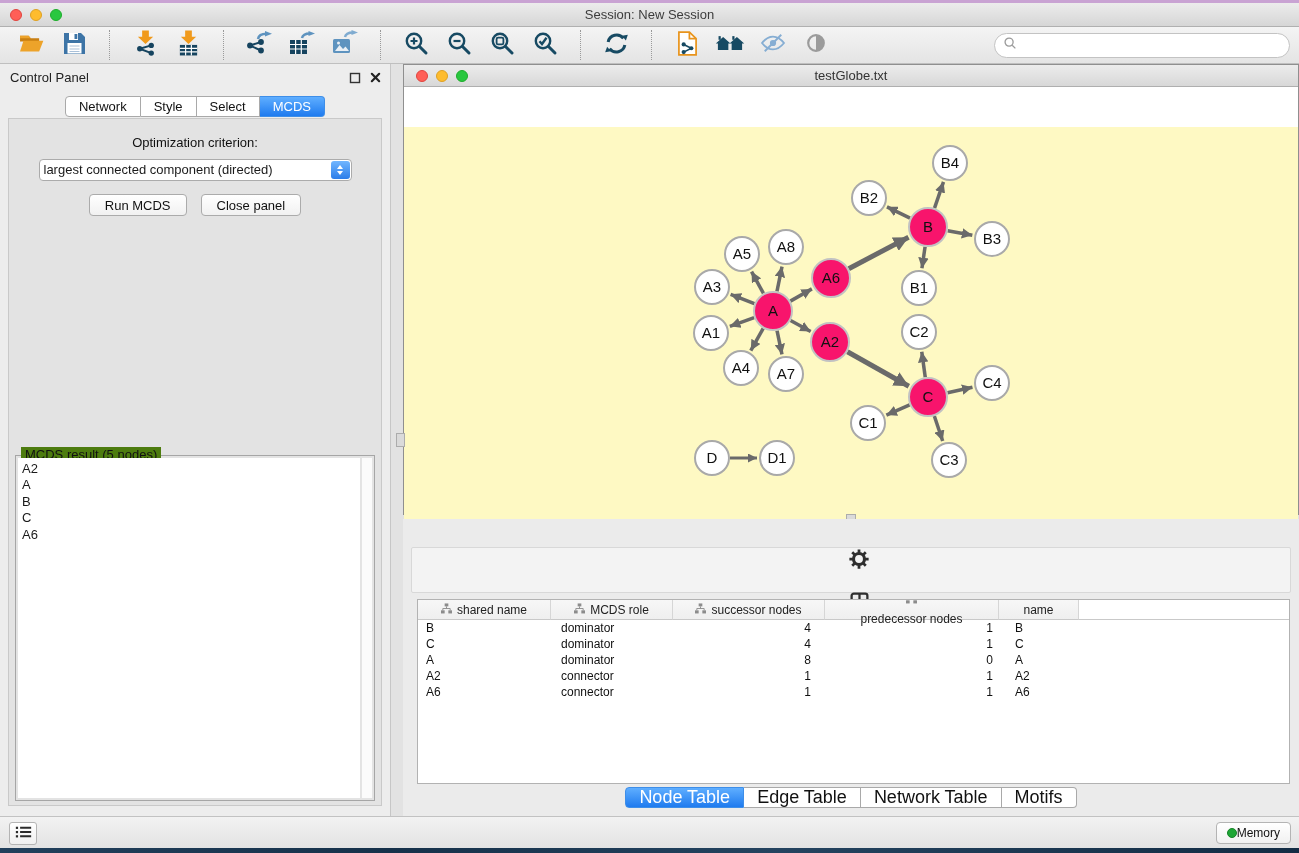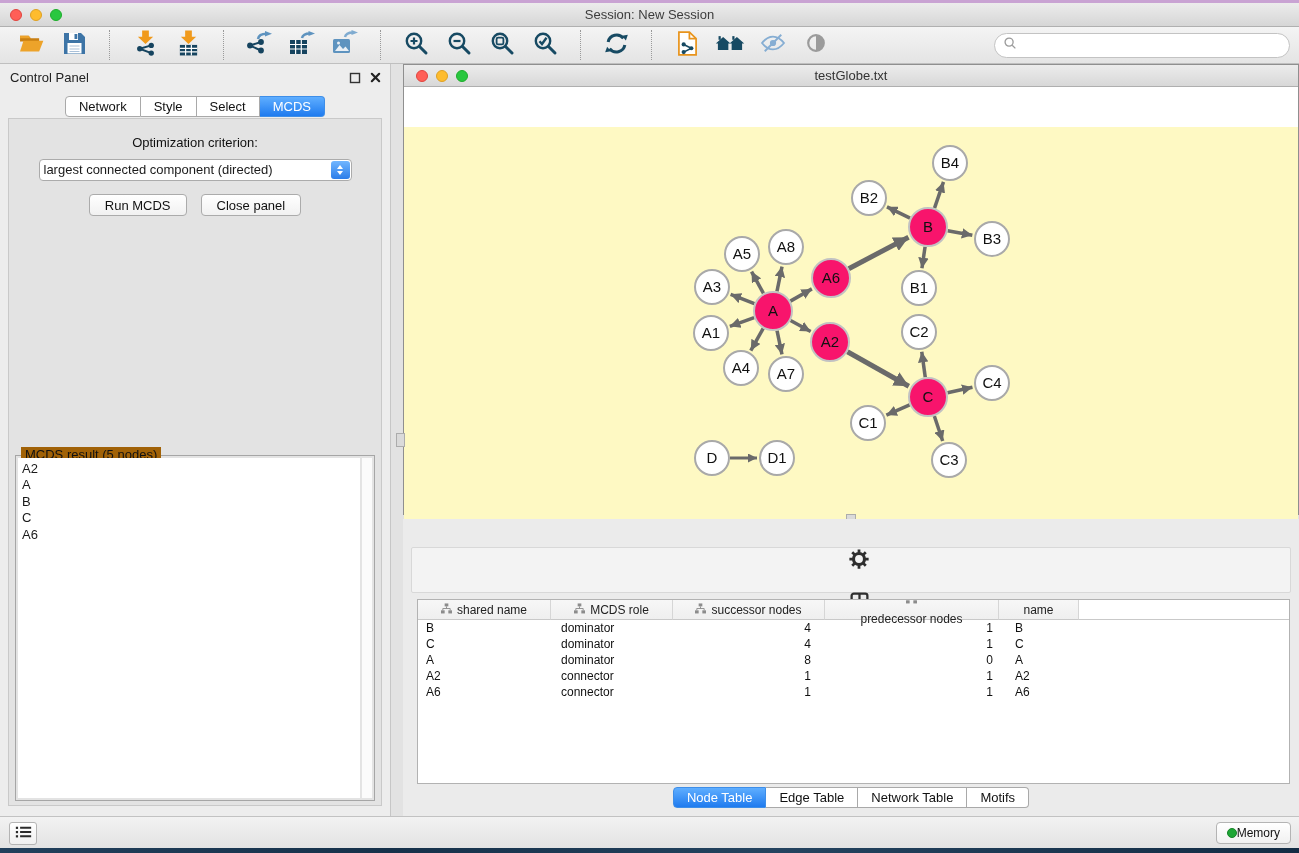--- a/index.html
+++ b/index.html
@@ -53,21 +53,21 @@
                       background:linear-gradient(#71B6FF,#2B7DE9); display:flex; flex-direction:column;
                       align-items:center; justify-content:center; gap:2px; }
   .chev { width:0; height:0; border-left:3.5px solid transparent; border-right:3.5px solid transparent; }
   .chev.up { border-bottom:4px solid #fff; }
   .chev.down { border-top:4px solid #fff; }
   .btn-row { display:flex; justify-content:center; gap:14px; margin-top:13px; }
   .mac-btn { height:22px; padding:0 15px; background:linear-gradient(#FFFFFF,#F1F1F1);
              border:1px solid #ABABAB; border-radius:4px; font-size:13px; font-family:inherit; color:#111; }
 
   .groupbox { position:absolute; left:6px; right:6px; top:336px; bottom:4px; border:1px solid #A6A6A6; }
-  .groupbox-legend { position:absolute; top:-9px; left:5px; background:#a16207; padding:0 4px; font-size:13px; color:#111; }
+  .groupbox-legend { position:absolute; top:-9px; left:5px; background:#4d7c0f; padding:0 4px; font-size:13px; color:#111; }
   .result-list { position:absolute; left:2px; right:14px; top:2px; bottom:2px; background:#fff; }
   .result-scroll { position:absolute; right:2px; top:2px; bottom:2px; width:11px; background:#FBFBFB;
                    border-left:1px solid #E4E4E4; }
   .result-item { font-size:13px; line-height:16.4px; padding-left:4px; }
   .result-list .result-item:first-child { padding-top:3px; }
 
   
   .network-window { position:absolute; left:403px; top:64px; width:896px; height:451px;
                     border:1px solid #8F8F8F; background:#fff; }
   .nw-titlebar { position:relative; height:22px; background:linear-gradient(#ECECEC,#D8D8D8);
@@ -91,21 +91,21 @@
                 border:1px solid #B2B2B2; overflow:hidden; }
   .thead { display:flex; height:20px; }
   .th { display:flex; align-items:center; justify-content:center; gap:5px; font-size:12px; color:#222;
         background:linear-gradient(#F7F7F7,#EFEFEF); border-right:1px solid #D6D6D6;
         border-bottom:1px solid #C9C9C9; height:20px; }
   .th-fill { flex:1; background:#fff; border-bottom:1px solid #C9C9C9; }
   .tr { display:flex; height:16px; align-items:center; font-size:12px; color:#111; }
   .td { height:16px; line-height:16px; white-space:nowrap; overflow:hidden; }
 
   .tp-tabs { position:absolute; left:0; right:0; top:268px; display:flex; justify-content:center; }
-  .tp-tabs .seg { font-size:13px; height:21px; line-height:19px; }
+  .tp-tabs .seg { font-size:18px; height:21px; line-height:19px; }
 
   
   .status-bar { position:absolute; left:0; top:816px; width:1299px; height:32px;
                 background:linear-gradient(#F2F2F2,#E3E3E3); border-top:1px solid #C2C2C2; }
   .list-btn { position:absolute; left:9px; top:5px; width:28px; height:23px; background:linear-gradient(#FFFFFF,#F0F0F0);
               border:1px solid #B4B4B4; border-radius:3px; display:flex; align-items:center; justify-content:center; }
   .memory-btn { position:absolute; right:8px; top:5px; height:22px; background:linear-gradient(#FFFFFF,#F1F1F1);
                 border:1px solid #B4B4B4; border-radius:4px; display:flex; align-items:center; 
                 padding:0 10px; font-size:12px; color:#111; }
   .memory-dot { width:10px; height:10px; border-radius:50%; background:#1EA636; border:1px solid #158427; }

